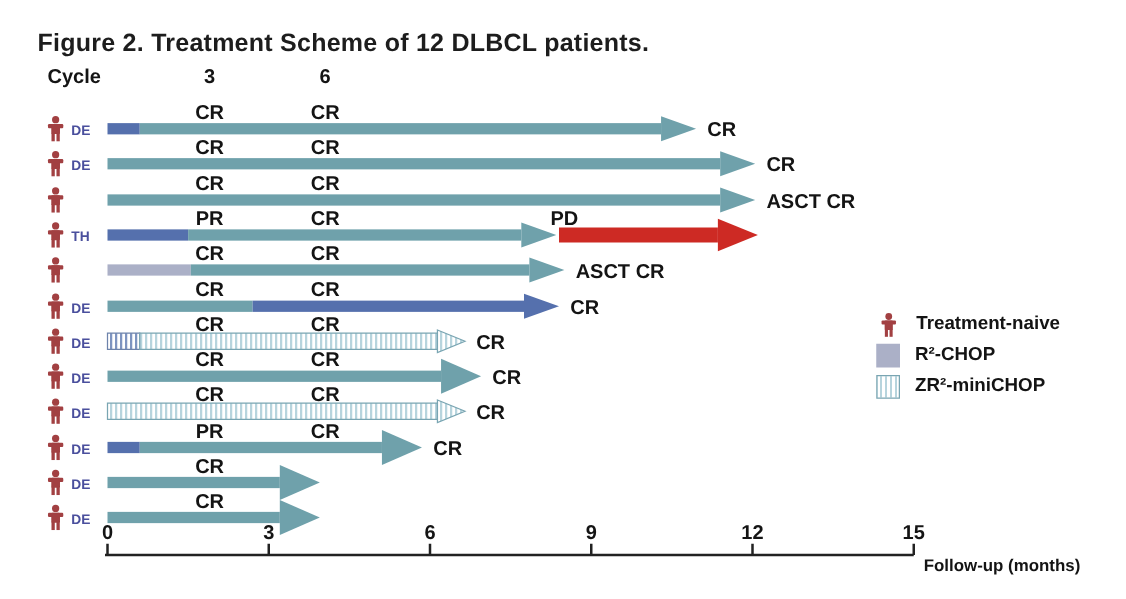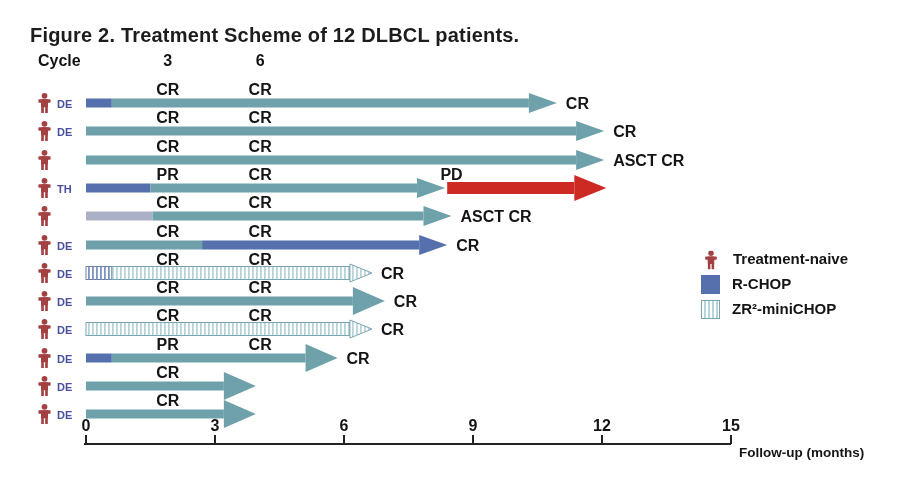--- a/index.html
+++ b/index.html
@@ -181,21 +181,21 @@
     </svg>
 
   <div class="legend">
       <div class="legend-item">
         <svg class="legend-person" viewBox="0 0 20 24">
           <use href="#person-sym" fill="#a24042"></use>
         </svg>
         <span class="legend-label">Treatment-naive</span>
       </div>
       <div class="legend-item">
-        <div class="sw sw-blue"></div>
-        <span class="legend-label">R-CHOP</span>
+        <div class="sw sw-lavender"></div>
+        <span class="legend-label">R²-CHOP</span>
       </div>
       <div class="legend-item">
         <div class="sw sw-striped-light"></div>
         <span class="legend-label">ZR²-miniCHOP</span>
       </div>
     </div>
 </div>
 
 </body></html>

